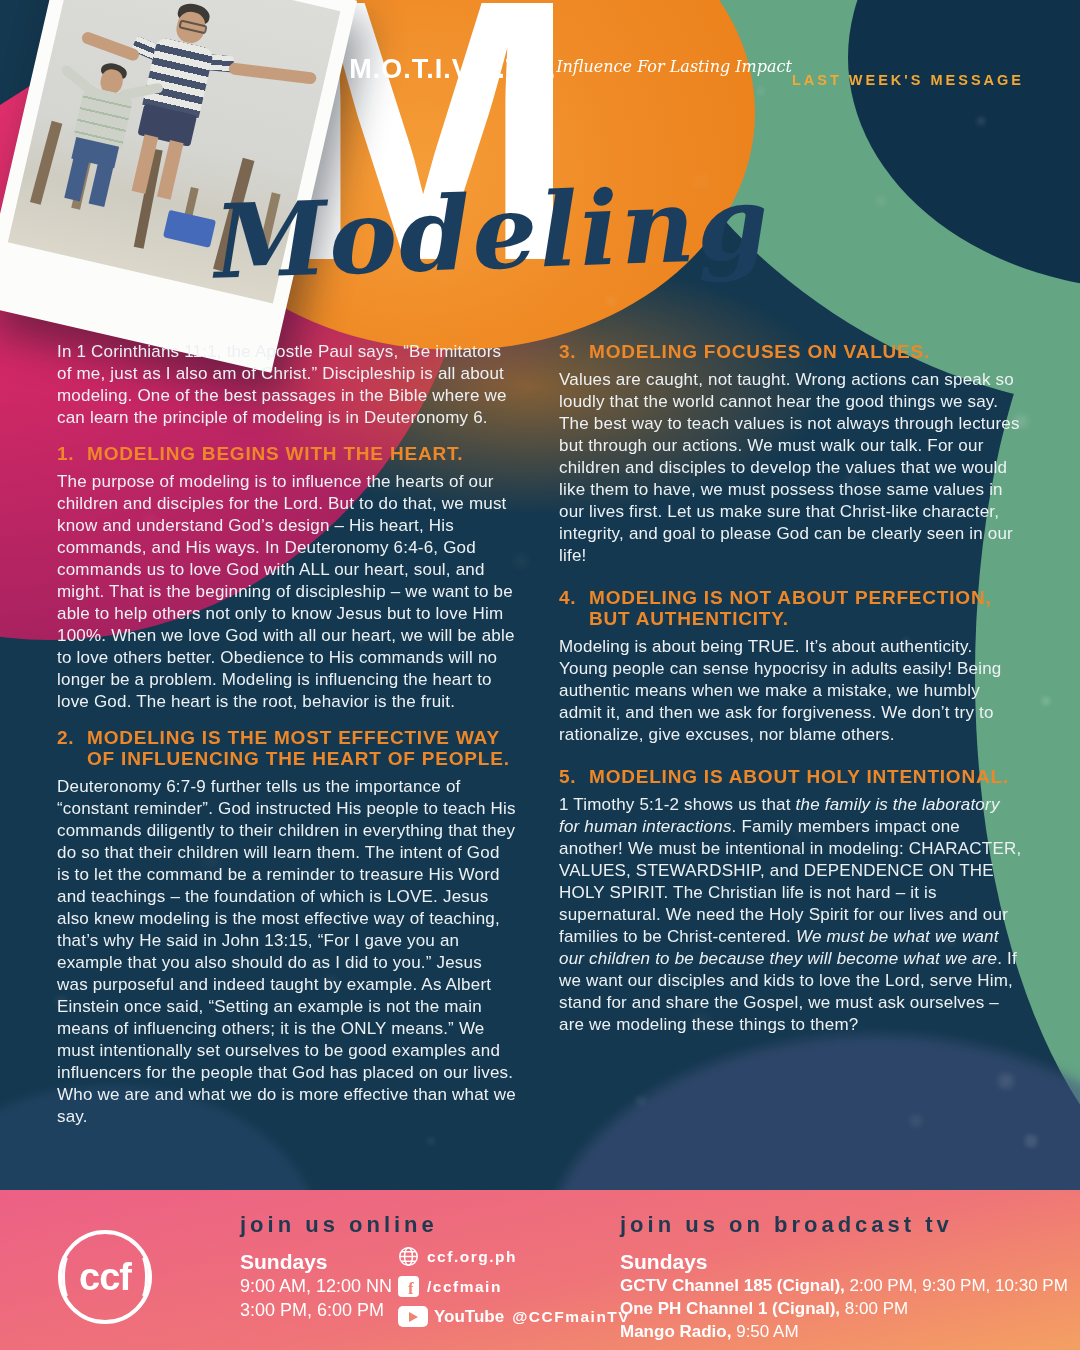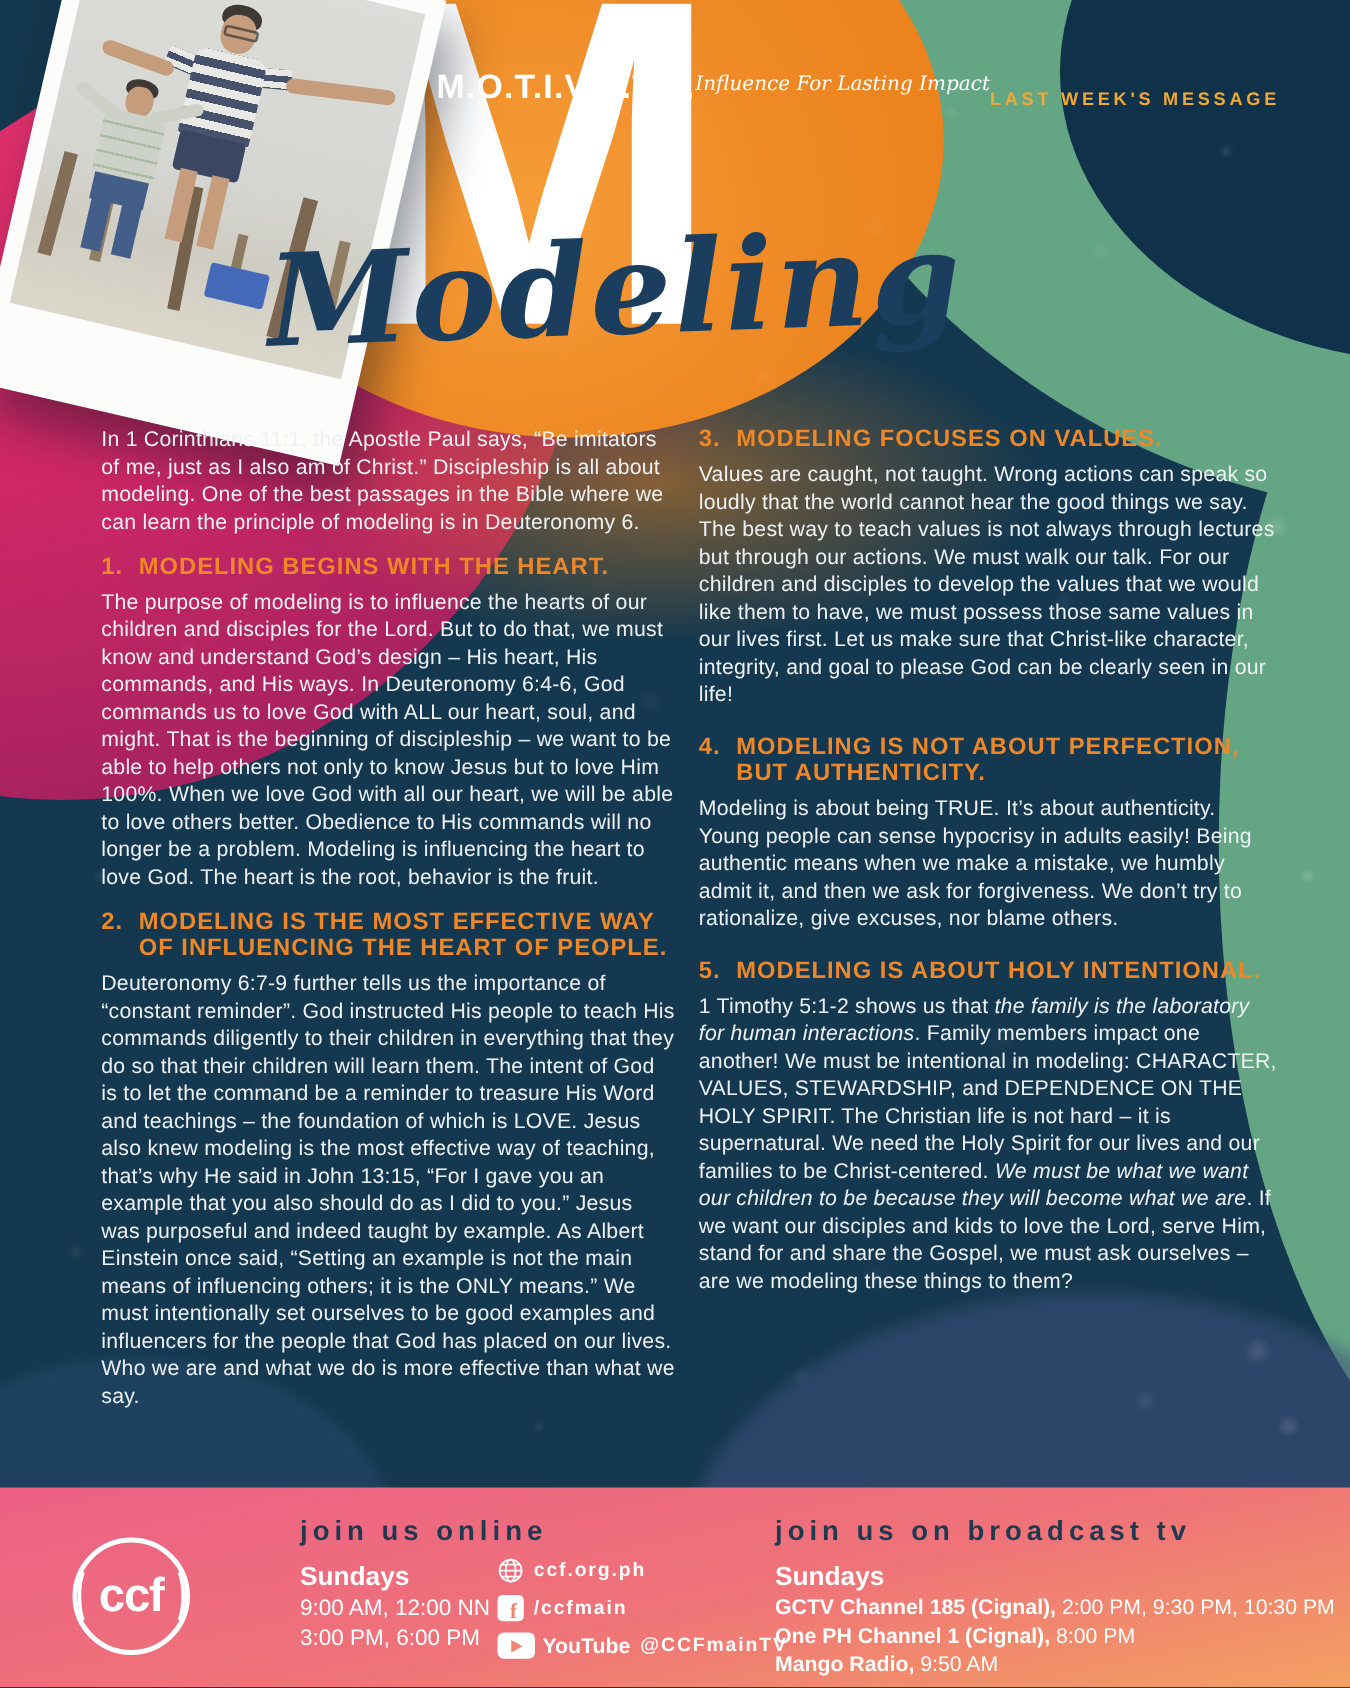--- a/index.html
+++ b/index.html
@@ -82,21 +82,21 @@
     font-size:102px;letter-spacing:2px;transform:rotate(-2deg);}
 
   
   .brand-block{position:absolute;right:56px;top:54px;z-index:7;display:flex;align-items:flex-start;}
   .brand{color:#fff;font-size:27px;font-weight:800;letter-spacing:1px;}
   .tagline{color:#fff;font-family:"DejaVu Serif",serif;font-style:italic;font-size:16px;margin-top:3px;}
   .kicker{color:#f2a834;font-size:14.5px;font-weight:700;letter-spacing:3px;margin-top:18px;}
 
   
   .col{position:absolute;top:341px;z-index:7;color:#edf1f3;font-size:17px;line-height:22px;letter-spacing:.2px;}
-  .col-left{left:57px;width:460px;margin-left:24px;}
+  .col-left{left:57px;width:460px;}
   .col-right{left:559px;width:464px;}
   .col p{margin:0 0 14px 0;}
   .sec-h{display:flex;color:#ee8728;font-weight:700;font-size:19px;line-height:21px;letter-spacing:.8px;margin:0 0 7px 0;}
   .sec-h .n{flex:0 0 30px;}
   .sec-h .t{flex:1;}
   .sp{margin-top:20px;}
   .seg-u{text-underline-offset:3px;}
   .seg-i{font-style:italic;}
   .seg-b{font-weight:700;}
 

